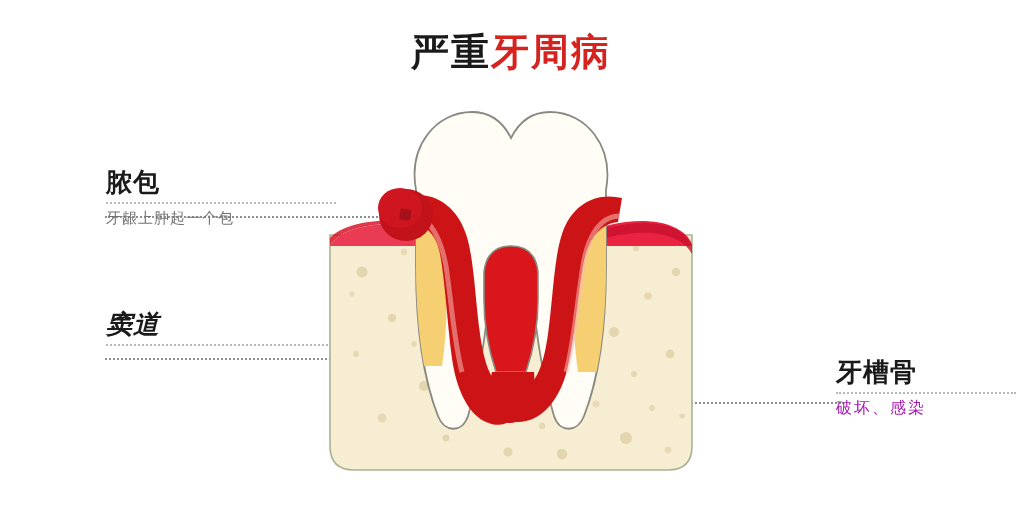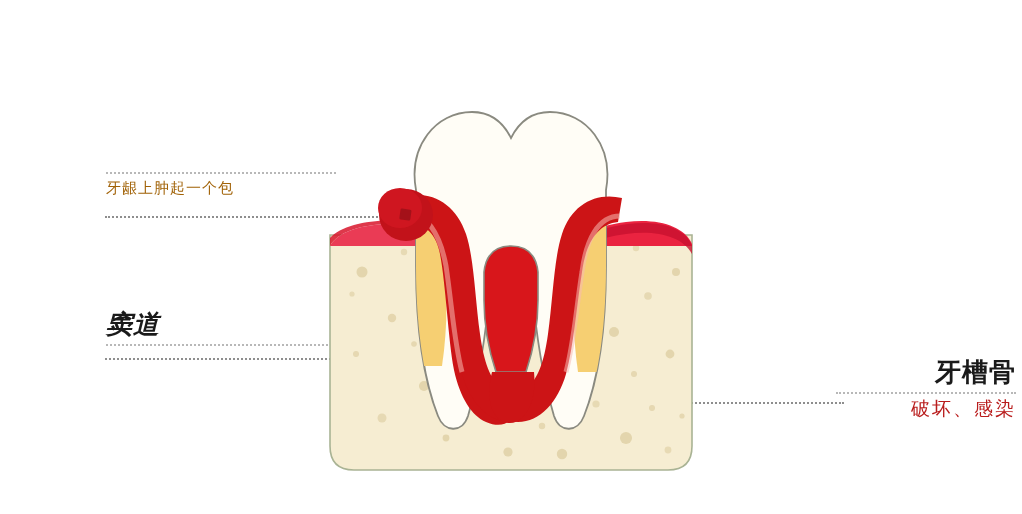--- a/index.html
+++ b/index.html
@@ -43,41 +43,40 @@
   .callout .head {
     font-size: 26px;
     font-weight: bold;
     color: #1a1a1a;
     letter-spacing: 1px;
     line-height: 1.15;
     white-space: nowrap;
   }
   .callout .sub {
     font-size: 15px;
-    color: #a16207;
+    color: #737373;
     letter-spacing: 1px;
     line-height: 1.4;
     white-space: nowrap;
   }
   .callout .sub.redsub {
-    color: #b91c1c;
-    font-size: 19px;
+    color: #a21caf;
+    font-size: 16px;
     letter-spacing: 2px;
-    font-family: Liberation Mono, monospace;
   }
   .callout .rule {
     height: 0;
     border-top: 2px dotted #b8b8b8;
     margin: 4px 0 3px 0;
   }
   .callout.right { text-align: left; }
 
   #callout-abscess { left: 106px; top: 168px; width: 230px; }
   #callout-sinus   { left: 106px; top: 310px; width: 230px; font-style: italic; }
-  #callout-bone    { left: 836px; top: 358px; width: 180px; text-align: right; }
+  #callout-bone    { left: 836px; top: 358px; width: 180px; }
 
   
   .leader {
     position: absolute;
     height: 0;
     border-top: 2px dotted #8e8e8e;
   }
   #leader-abscess { left: 105px; top: 216px; width: 297px; }
   #leader-sinus   { left: 105px; top: 358px; width: 322px; }
   #leader-bone    { left: 588px; top: 402px; width: 256px; }
@@ -90,26 +89,30 @@
     width: 430px;
     height: 400px;
   }
   #figure svg { display: block; }
 </style>
 </head>
 <body>
 
 <div id="stage">
 
+  <div class="title">
+    <span class="black">严重</span><span class="red">牙周病</span>
+  </div>
 
   <div class="leader" id="leader-abscess"></div>
   <div class="leader" id="leader-sinus"></div>
   <div class="leader" id="leader-bone"></div>
 
   <div class="callout" id="callout-abscess">
+    <div class="head">脓包</div>
     <div class="rule"></div>
     <div class="sub">牙龈上肿起一个包</div>
   </div>
 
   <div class="callout" id="callout-sinus">
     <div class="head">窦道</div>
     <div class="rule"></div>
   </div>
 
   <div class="callout right" id="callout-bone">

